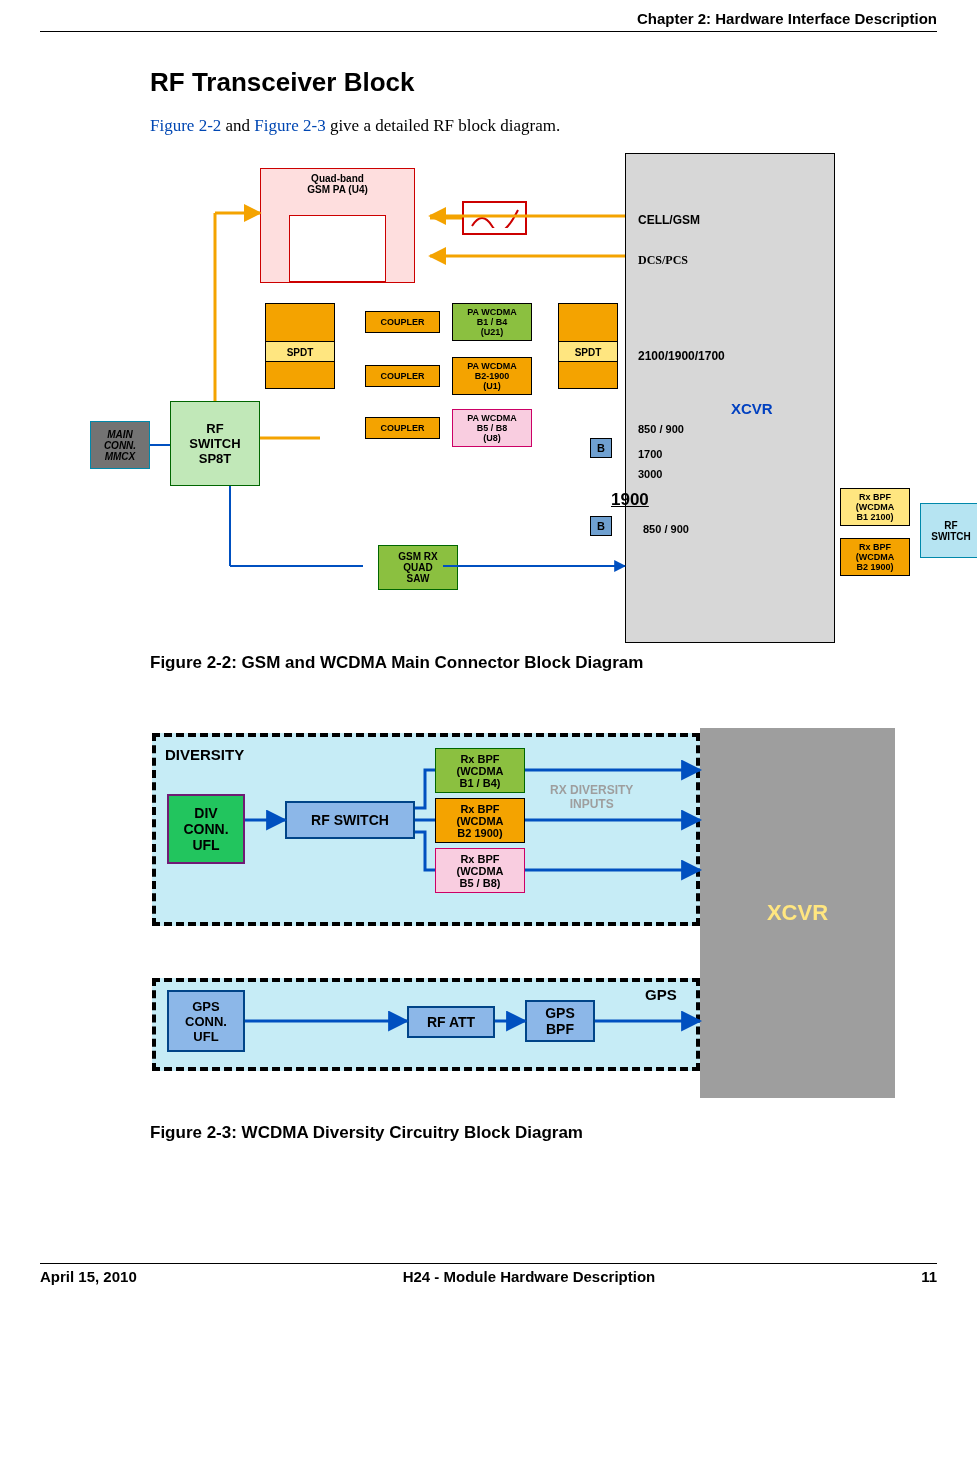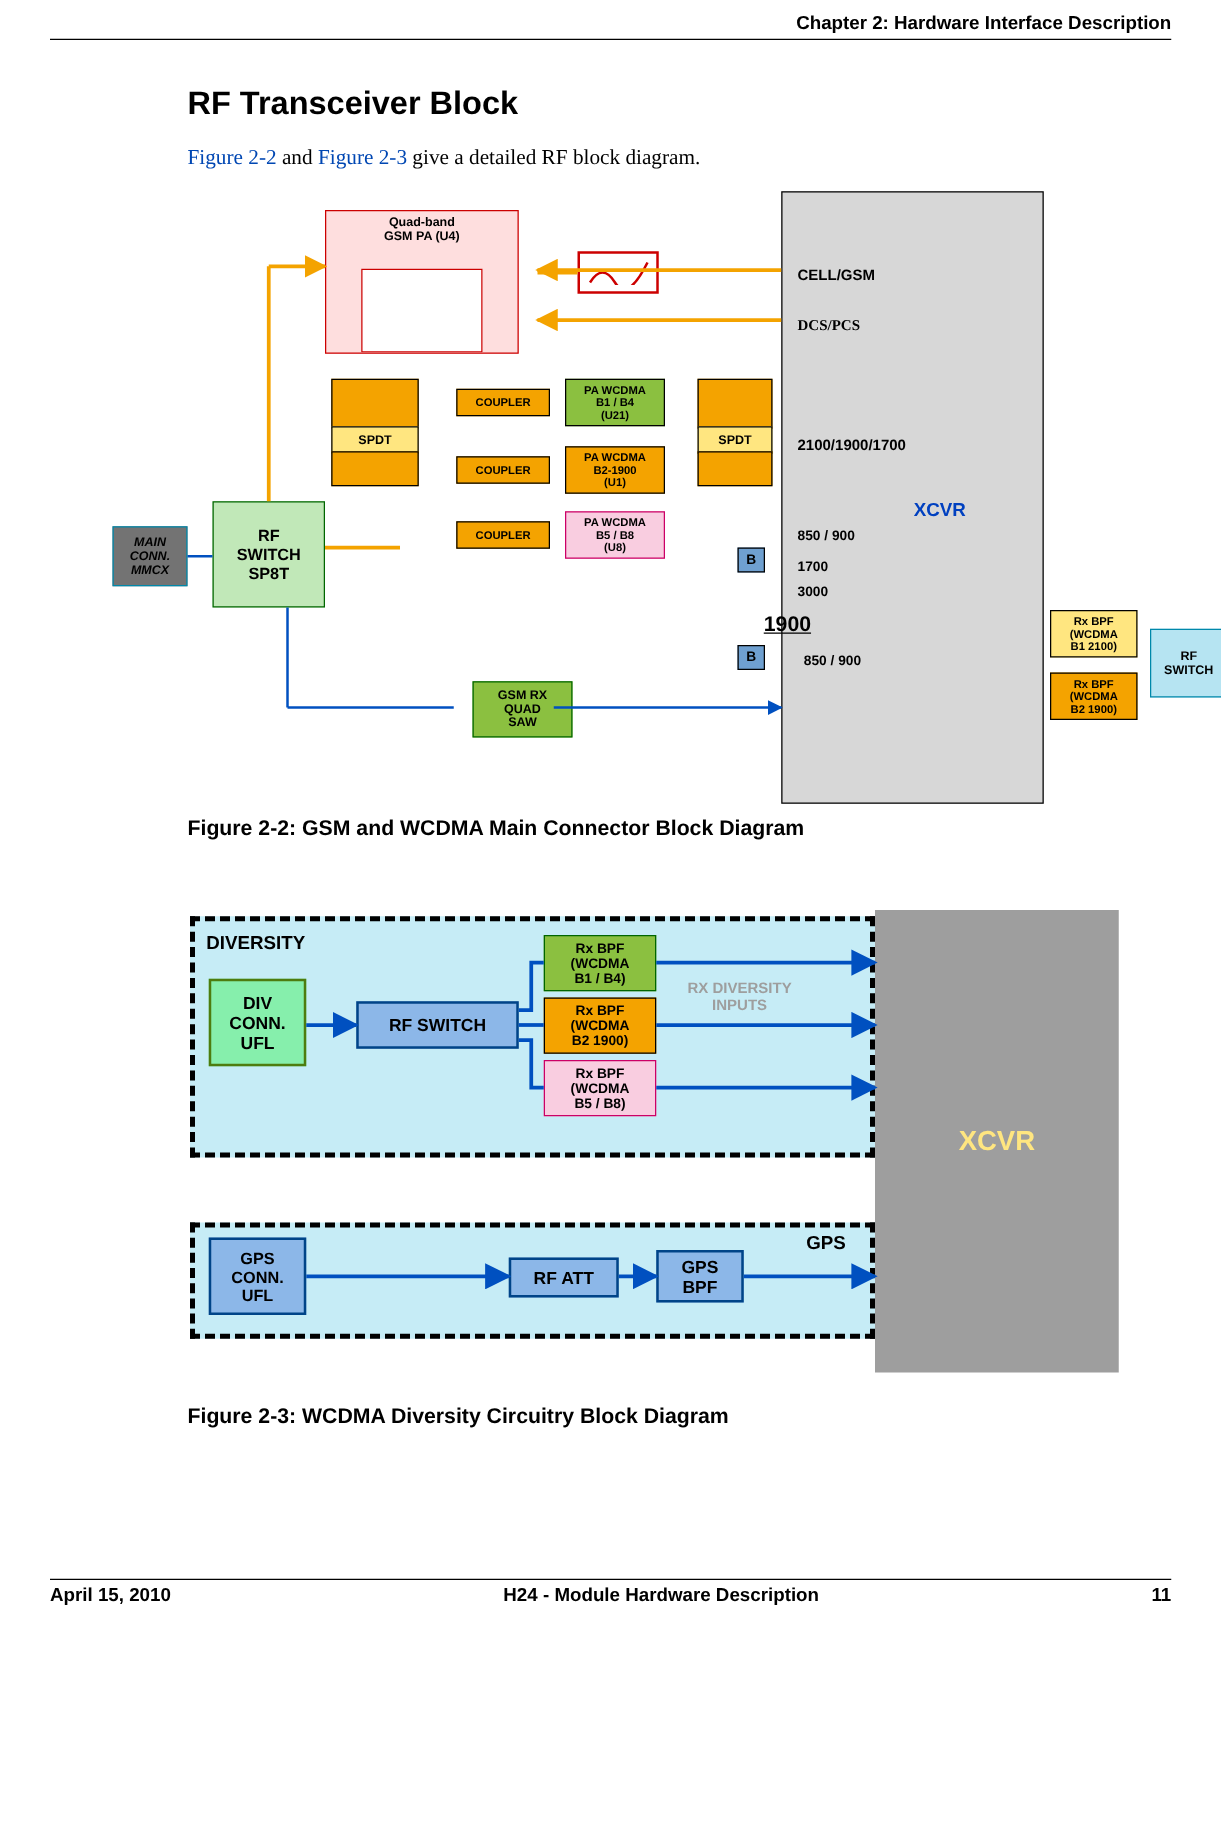--- a/index.html
+++ b/index.html
@@ -160,21 +160,21 @@
 
   <div style="position:relative; width:790px; height:370px; margin-top:55px; margin-left:-30px;">
 
     <div class="box" style="left:580px; top:0px; width:195px; height:370px; background:#9e9e9e;">
       <span style="color:#ffe680; font-size:22px; font-weight:bold;">XCVR</span>
     </div>
 
     <div style="position:absolute; left:32px; top:5px; width:540px; height:185px; border:4px dashed #000; background:#c6ecf6;"></div>
     <div class="lbl" style="left:45px; top:18px; font-size:15px;">DIVERSITY</div>
 
-    <div class="box" style="left:47px; top:55px; width:78px; height:70px; border:2px solid #4d7c0f; background:#86efac; font-size:14px; white-space:pre-line;">DIV
+    <div class="box" style="left:47px; top:66px; width:78px; height:70px; border:2px solid #701a75; background:#22c55e; font-size:14px; white-space:pre-line;">DIV
 CONN.
 UFL</div>
 
     <div class="box" style="left:165px; top:73px; width:130px; height:38px; border:2px solid #048; background:#8cb7e8; font-size:14px;">RF SWITCH</div>
 
     <div class="box" style="left:315px; top:20px; width:90px; height:45px; border:1px solid #060; background:#8bc040; font-size:11px; white-space:pre-line;">Rx BPF
 (WCDMA
 B1 / B4)</div>
     <div class="box" style="left:315px; top:70px; width:90px; height:45px; border:1px solid #000; background:#f4a300; font-size:11px; white-space:pre-line;">Rx BPF
 (WCDMA

